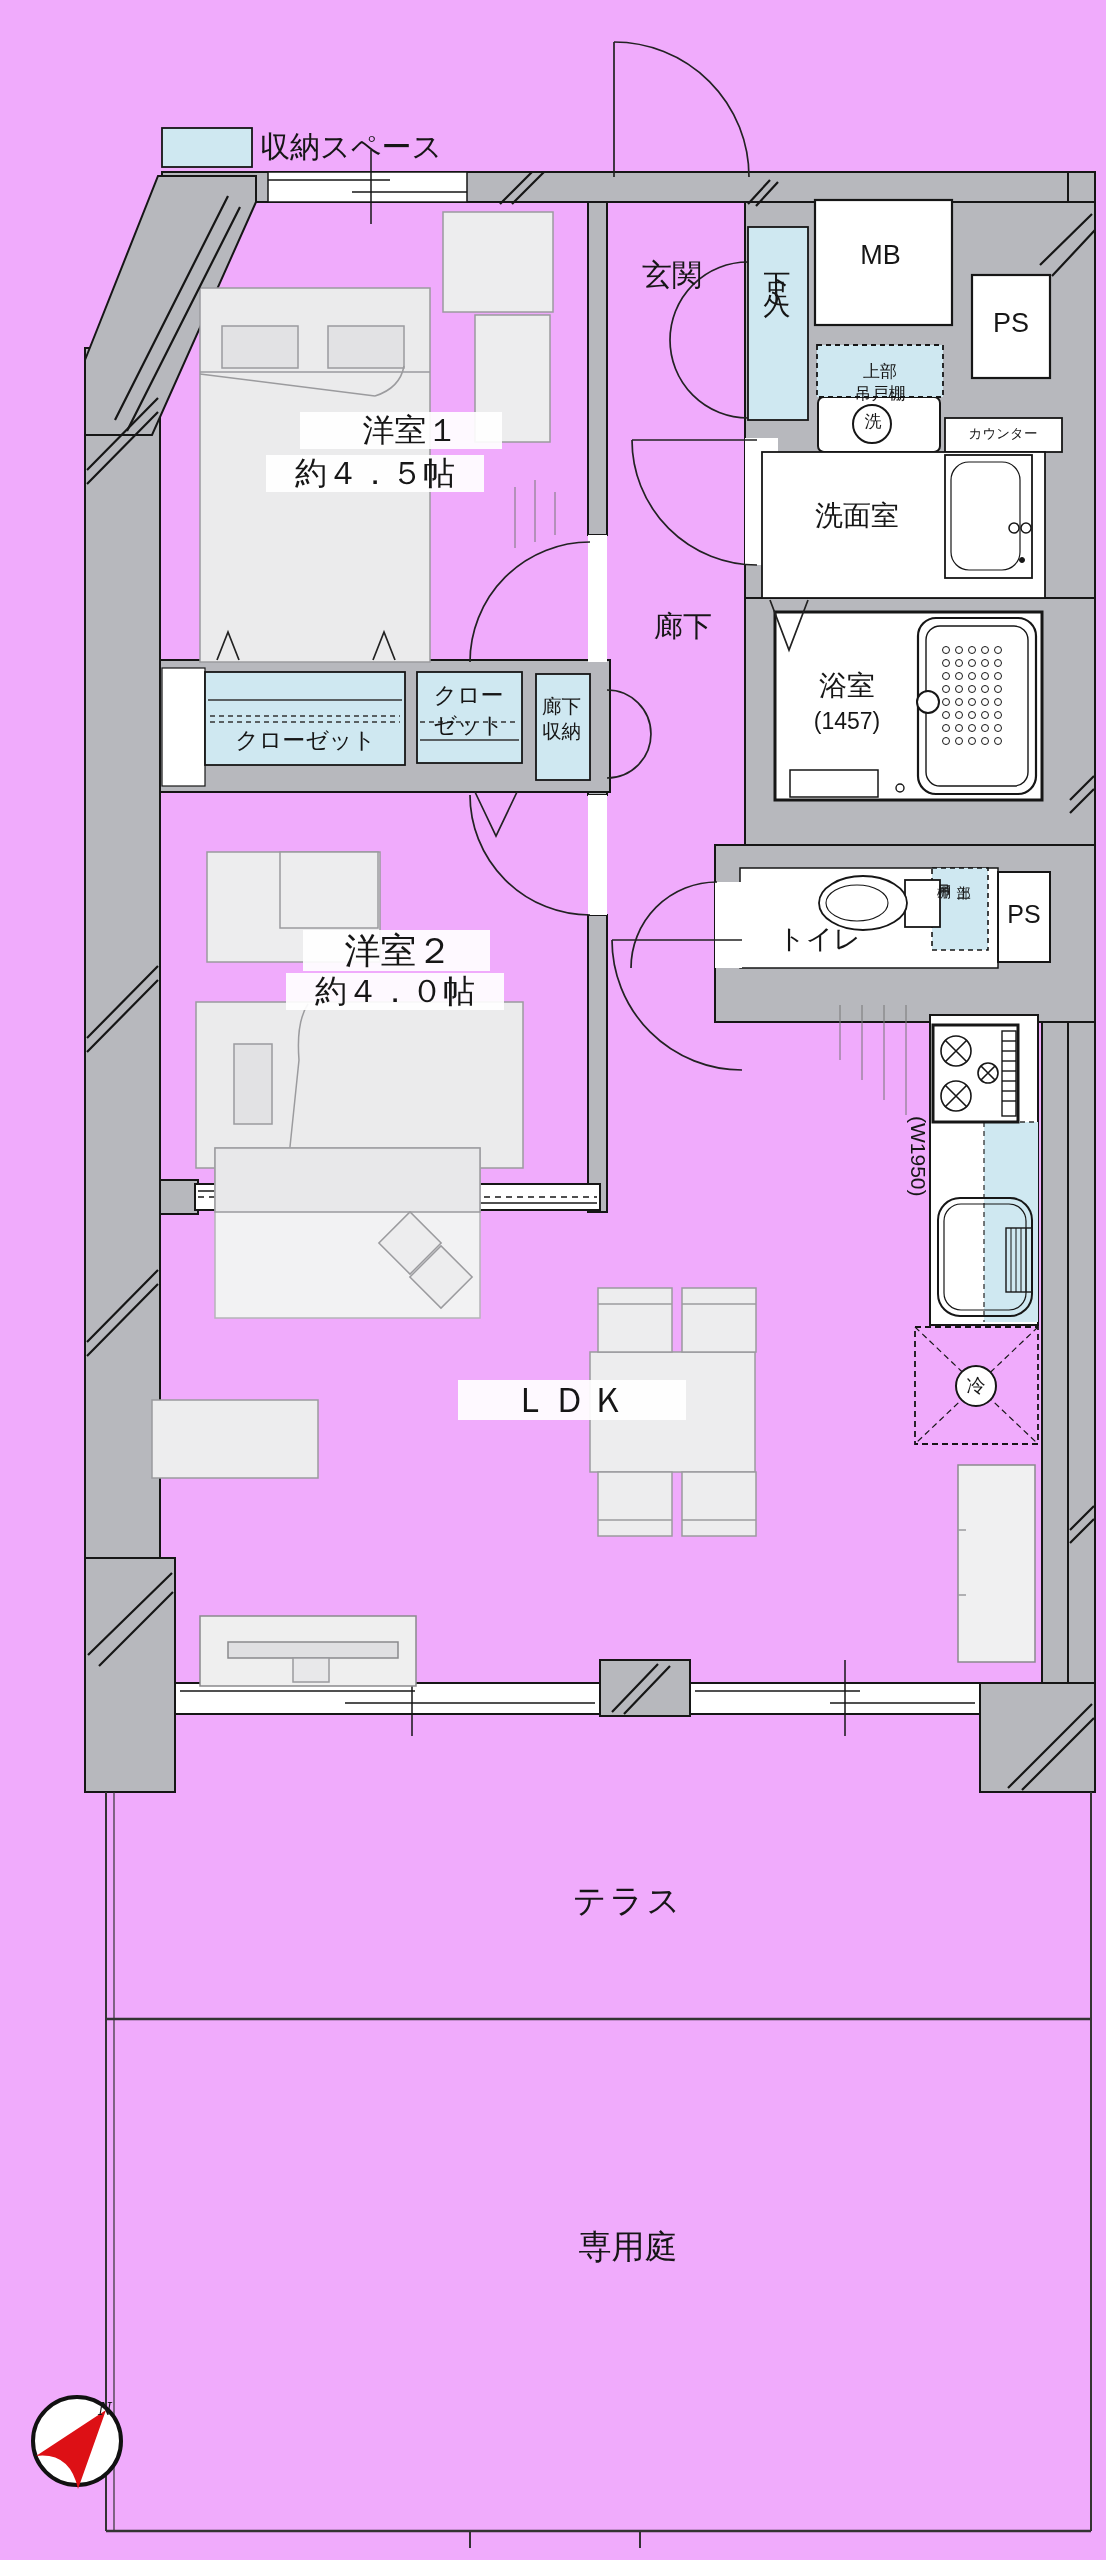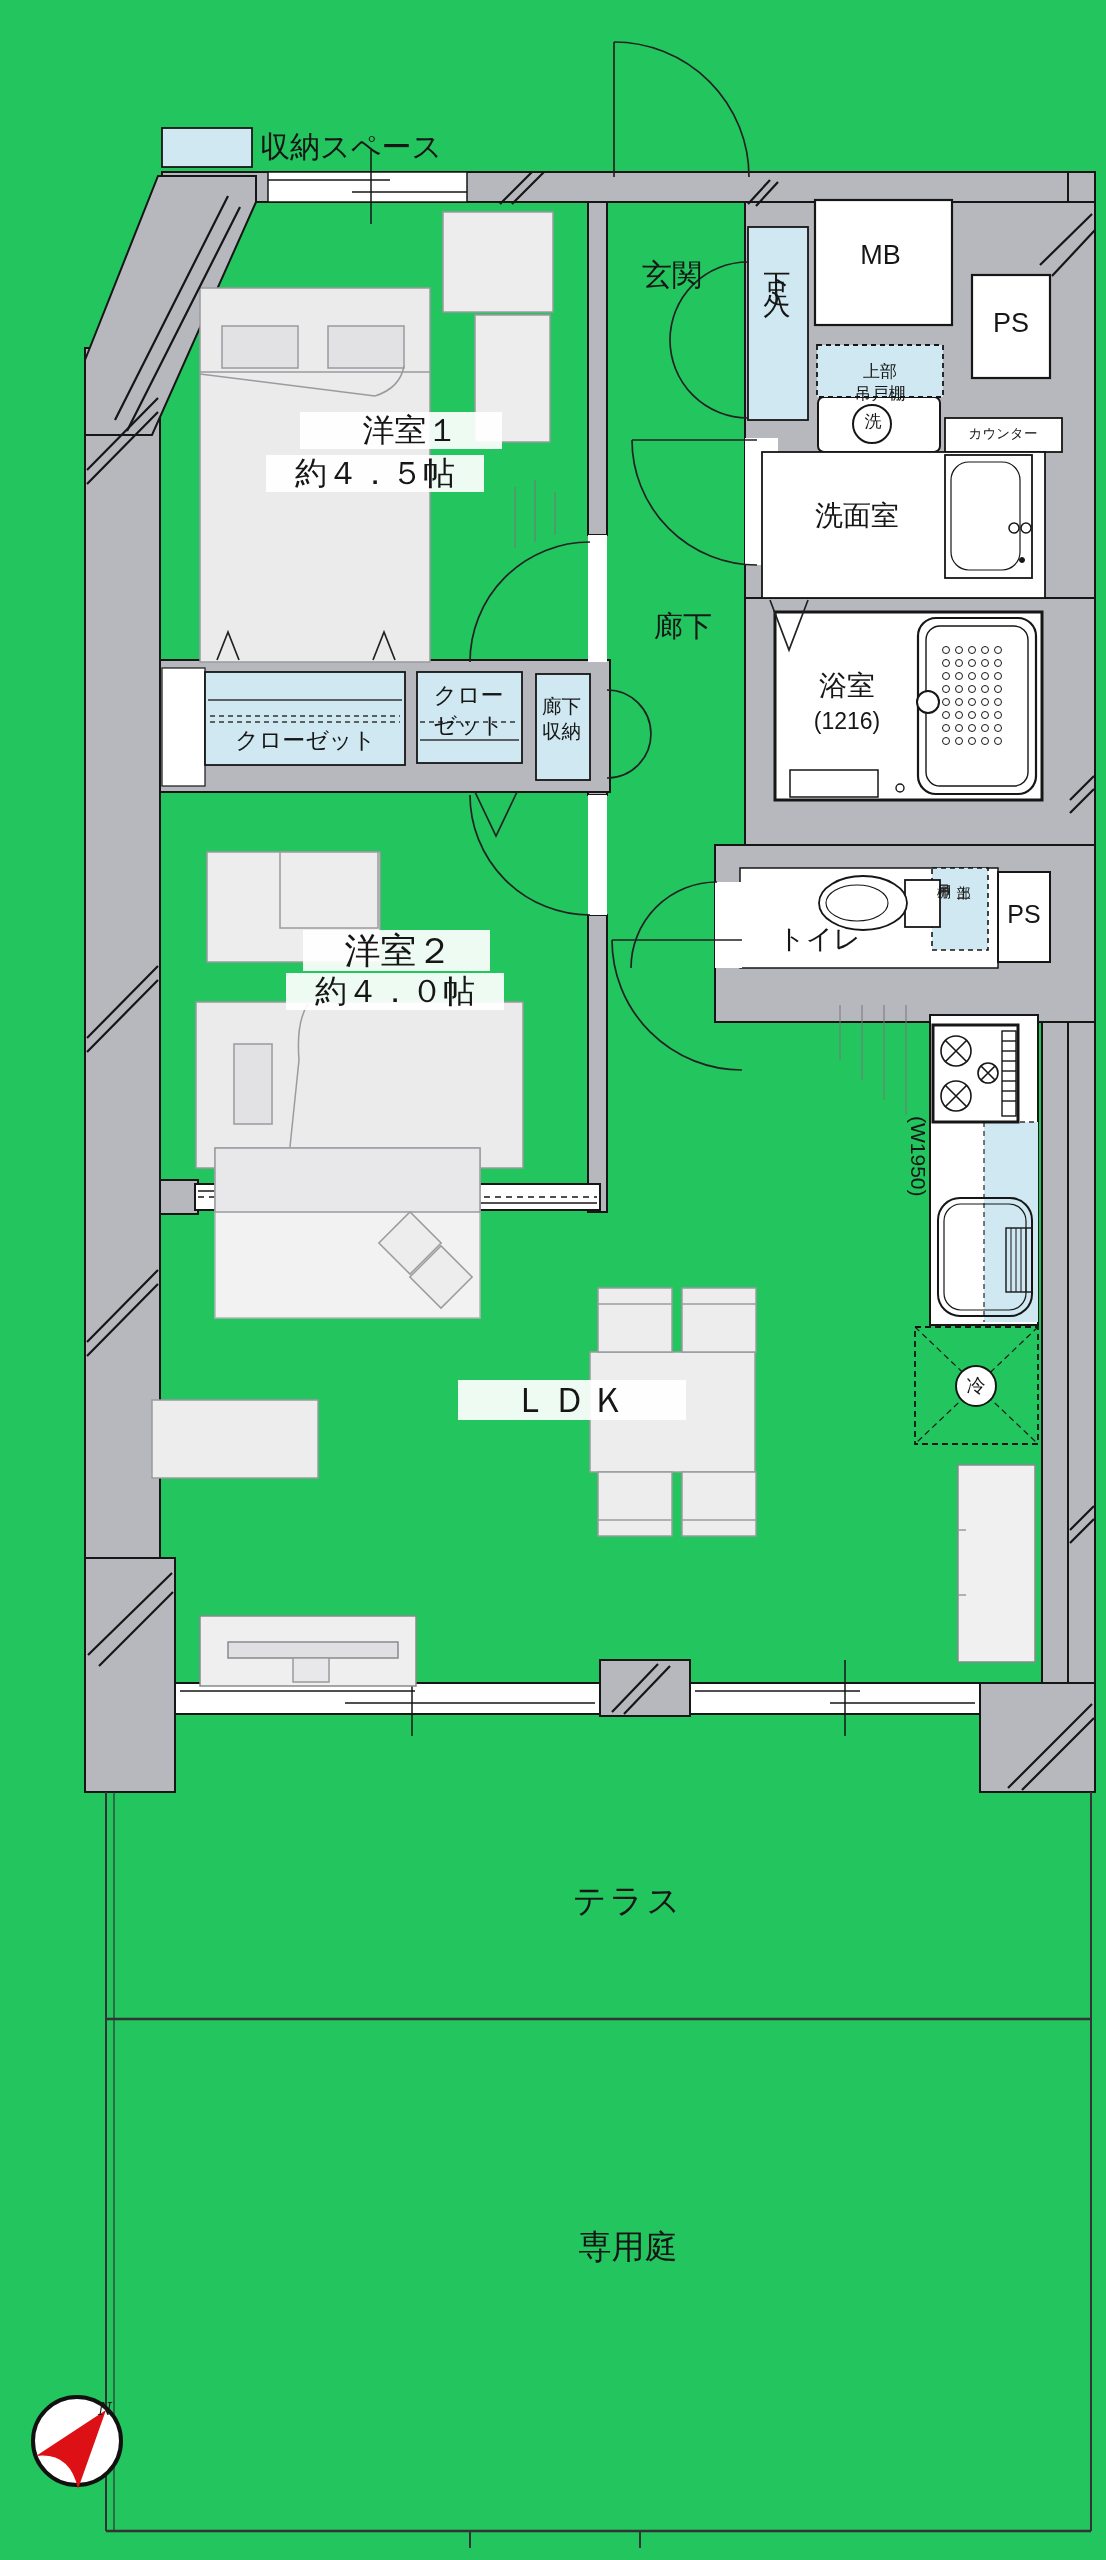--- a/index.html
+++ b/index.html
@@ -1,16 +1,16 @@
 <!DOCTYPE html>
 <html style="--wall_gray: #b7b8bd; --storage_blue: #cfe8f1; --compass_red: #dd1015; --line_dark: #161616;"><head>
 <meta charset="utf-8">
 <style>
   html,body{margin:0;padding:0;background:#fff;}
-  .plan{position:relative;width:1106px;height:2560px;background:#22c55e;overflow:hidden;
+  .plan{position:relative;width:1106px;height:2560px;background:#f0abfc;overflow:hidden;
         font-family:"Liberation Sans",sans-serif;color:#111;}
   .plan svg{position:absolute;left:0;top:0;z-index:1;}
   .lbl{position:absolute;z-index:3;color:#161616;white-space:nowrap;line-height:1.15;}
   .c{text-align:center;}
   .halo{background:rgba(255,255,255,.92);padding:0 4px;}
   .vert{writing-mode:vertical-rl;text-orientation:upright;}
   .vcols span{display:block;}
   .rot90{transform:rotate(90deg);transform-origin:0 0;}
   .it{font-family:"Liberation Serif",serif;font-style:italic;font-weight:bold;}
 </style>
@@ -307,21 +307,21 @@
 <div class="lbl c" style="left:972px;top:308px;width:78px;font-size:27px;">PS</div>
 
 <div class="lbl c" style="left:815px;top:349px;width:130px;font-size:17px;line-height:1.28;">
   <span style="display:block;margin-top:12px;">上部</span>
   <span style="display:block;">吊戸棚</span>
 </div>
 <div class="lbl c" style="left:853px;top:412px;width:40px;font-size:17px;">洗</div>
 <div class="lbl c" style="left:944px;top:426px;width:118px;font-size:13.5px;">カウンター</div>
 <div class="lbl c" style="left:772px;top:500px;width:170px;font-size:28px;">洗面室</div>
 <div class="lbl c" style="left:762px;top:670px;width:170px;font-size:28px;">浴室</div>
-<div class="lbl c" style="left:762px;top:708px;width:170px;font-size:23px;">(1216)</div>
+<div class="lbl c" style="left:762px;top:708px;width:170px;font-size:23px;">(1457)</div>
 
 <div class="lbl c halo" style="left:300px;top:412px;width:175px;font-size:32px;padding-left:23px;">洋室１</div>
 <div class="lbl c halo" style="left:266px;top:455px;width:210px;font-size:32px;">約４．５帖</div>
 <div class="lbl c" style="left:643px;top:610px;width:80px;font-size:29px;">廊下</div>
 
 <div class="lbl c" style="left:208px;top:727px;width:195px;font-size:23px;">クローゼット</div>
 <div class="lbl c" style="left:415px;top:681px;width:107px;font-size:23px;line-height:1.3;">
   <span style="display:block;">クロー</span>
   <span style="display:block;">ゼット</span>
 </div>

